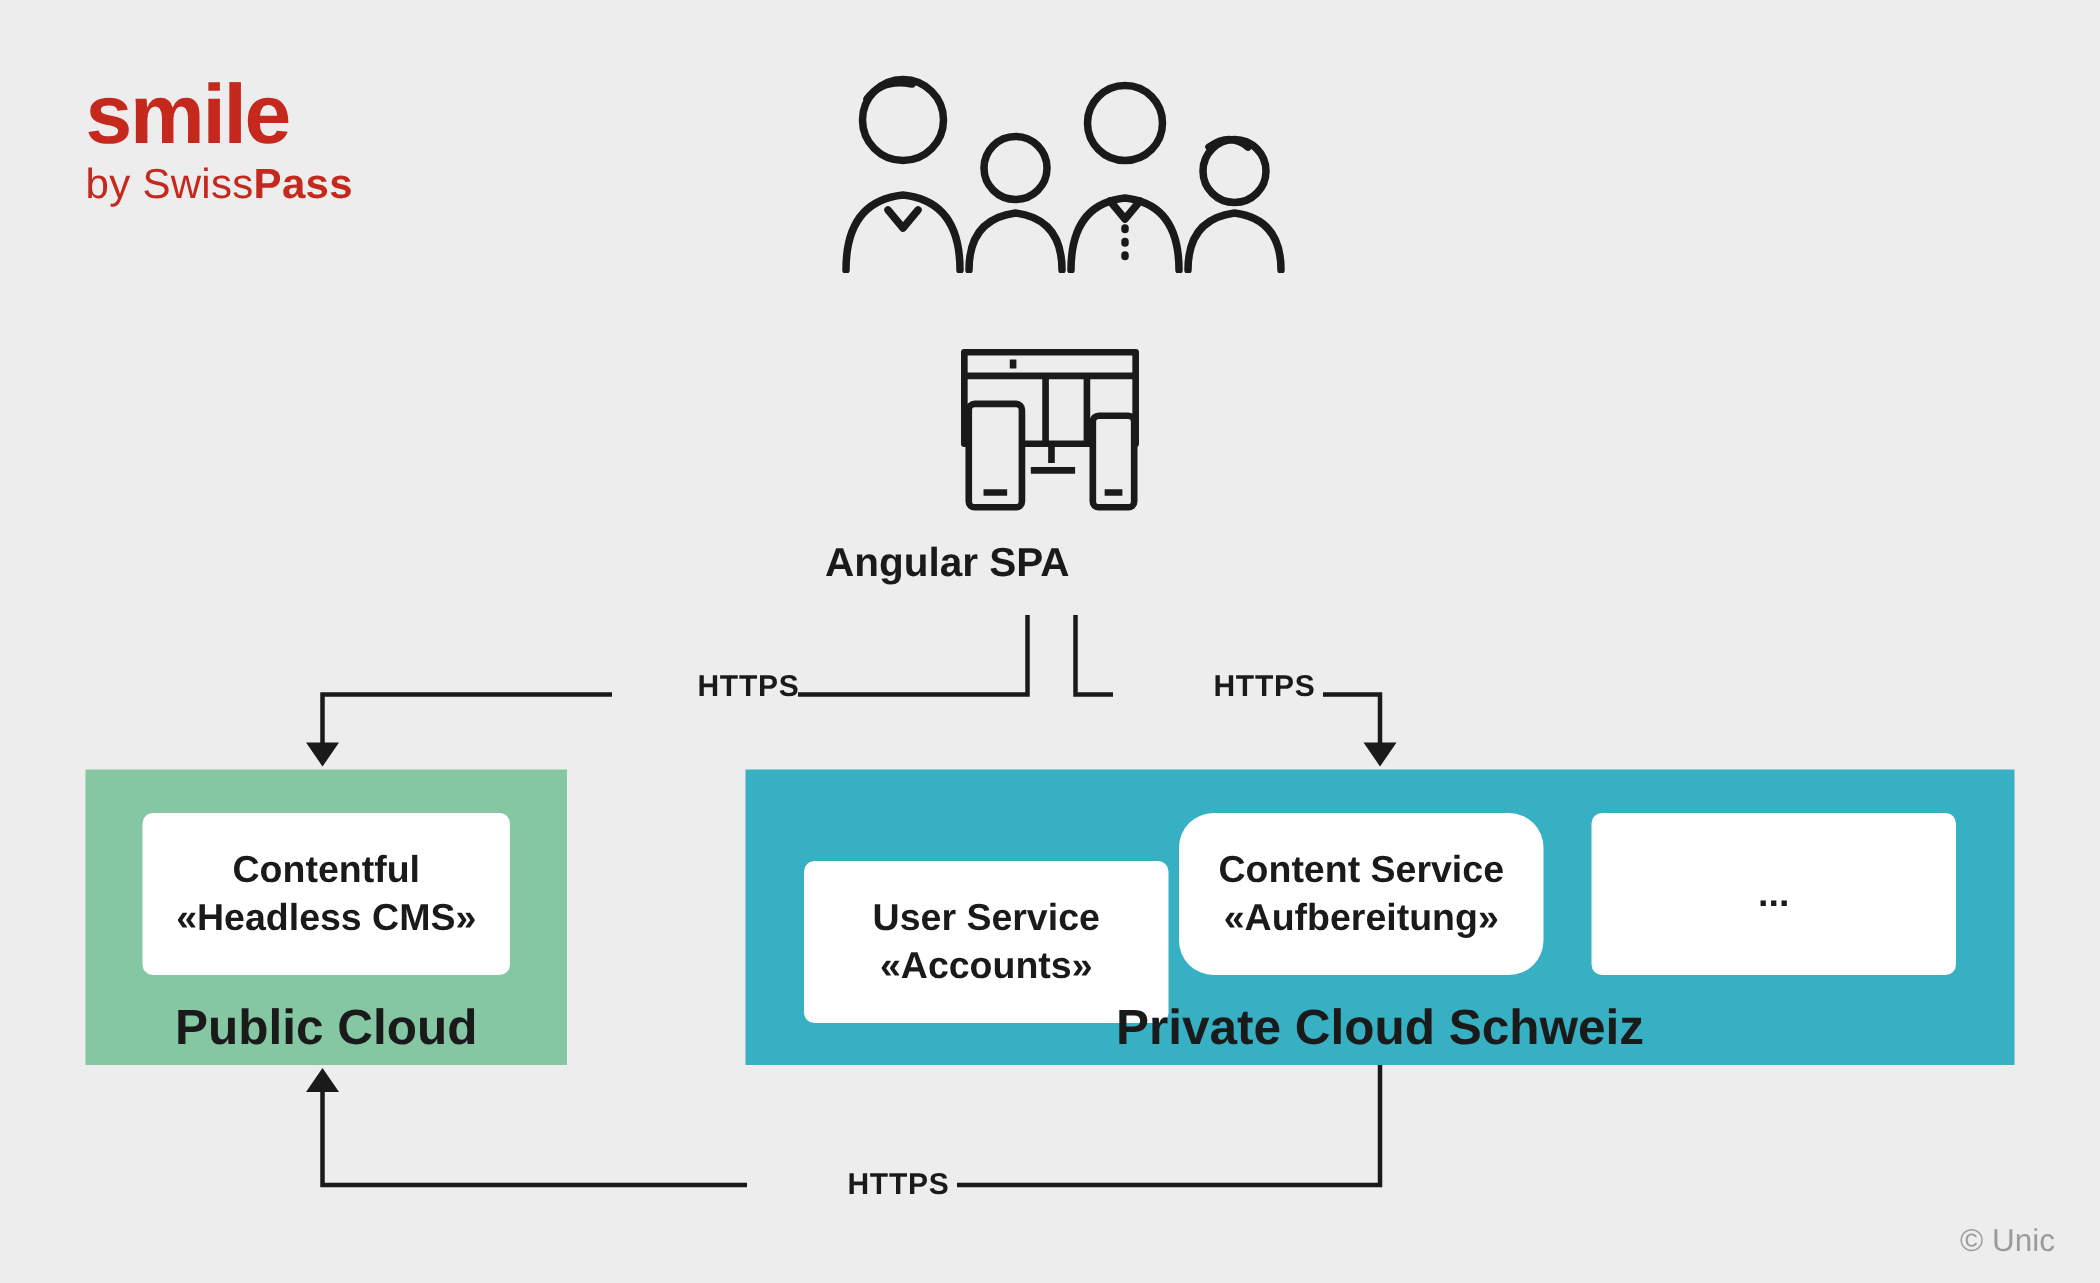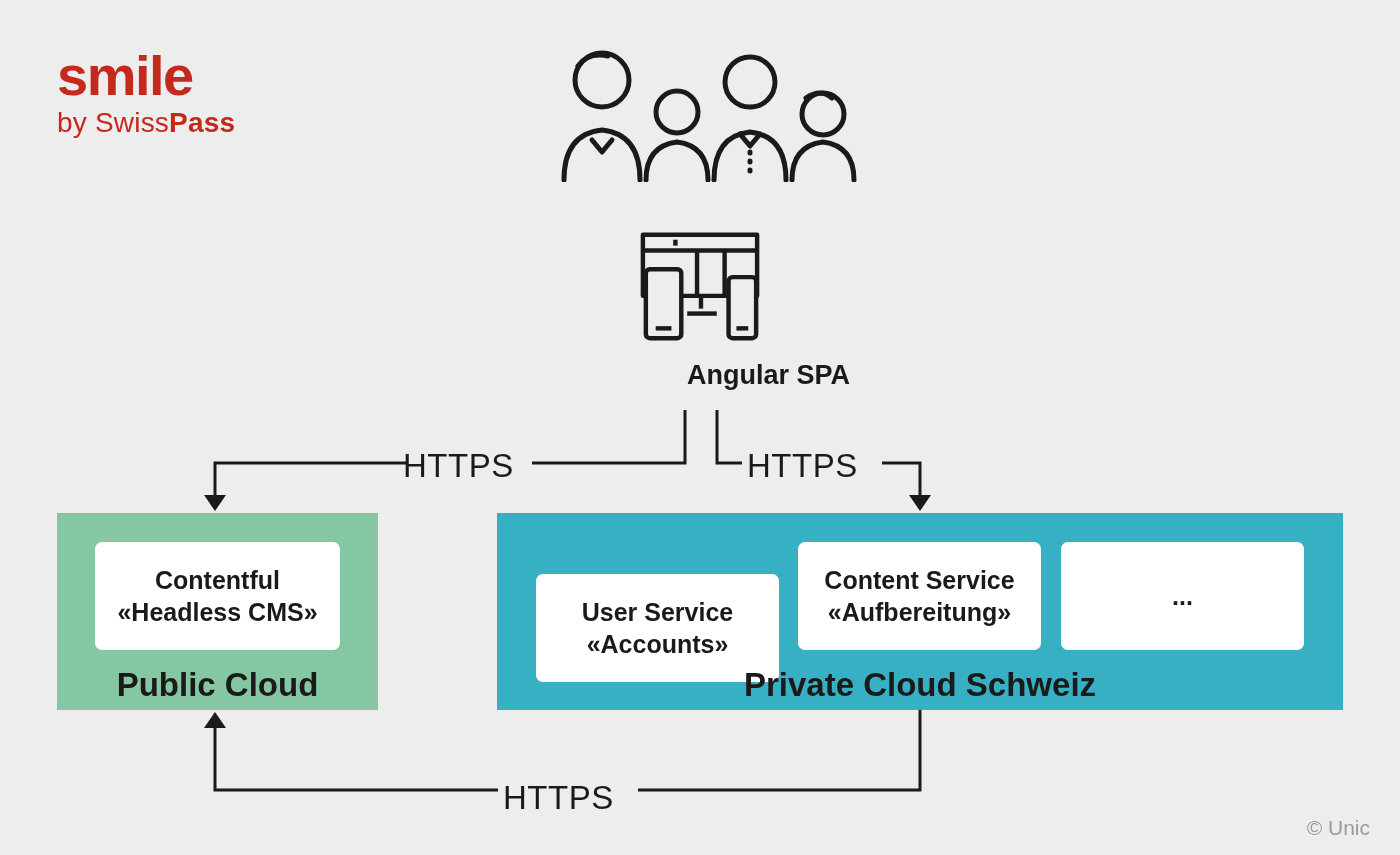--- a/index.html
+++ b/index.html
@@ -15,44 +15,44 @@
   .logo{position:absolute;left:57px;top:48px;color:var(--brand-red);}
   .logo .brand{font-size:56px;font-weight:700;letter-spacing:-1.5px;line-height:1;}
   .logo .byline{font-size:28px;margin-top:3px;letter-spacing:.2px;}
   .logo .byline b{font-weight:700;}
 
   
   .users-icon{position:absolute;left:540px;top:36px;width:320px;height:146px;}
   .devices-icon{position:absolute;left:636px;top:231px;width:128px;height:112px;}
   svg.lineart{width:100%;height:100%;}
 
-  .app-label{position:absolute;left:550px;top:360px;width:300px;text-align:right;
+  .app-label{position:absolute;left:550px;top:360px;width:300px;text-align:left;
     font-size:27px;font-weight:700;color:var(--ink);}
 
   
   .connectors{position:absolute;left:0;top:0;width:1400px;height:855px;pointer-events:none;}
 
-  .https-label{position:absolute;width:130px;text-align:left;font-size:33px;font-weight:400;
+  .https-label{position:absolute;width:130px;text-align:right;font-size:20px;font-weight:700;
     color:var(--ink);letter-spacing:.5px;}
   .https-left{left:403px;top:447px;}
   .https-right{left:747px;top:447px;}
   .https-bottom{left:503px;top:779px;}
 
   
   .cloud{position:absolute;top:513px;height:197px;}
   .cloud-public{left:57px;width:321px;background:var(--green);}
   .cloud-private{left:497px;width:846px;background:var(--teal);}
   .cloud .cloud-label{position:absolute;left:0;right:0;top:153px;text-align:center;
     font-size:33px;font-weight:700;color:var(--ink);}
   .service-card{position:absolute;top:29px;height:108px;background:var(--card);border-radius:7px;
     display:flex;flex-direction:column;justify-content:center;align-items:center;
     font-size:25px;font-weight:700;color:var(--ink);line-height:1.3;text-align:center;}
   .cloud-public .service-card{left:38px;width:245px;align-items:center;}
   .cloud-private .card-0{left:39px;width:243px;margin-top:32px;}
-  .cloud-private .card-1{left:301px;width:243px;}
+  .cloud-private .card-1{left:289px;width:243px;border-radius:23px;}
   .cloud-private .card-2{left:564px;width:243px;}
 
   .credit{position:absolute;right:30px;bottom:15px;font-size:21px;color:var(--credit);margin-top:25px;}
 </style>
 </head>
 <body>
 
 <div class="stage">
 
   <div class="logo">

